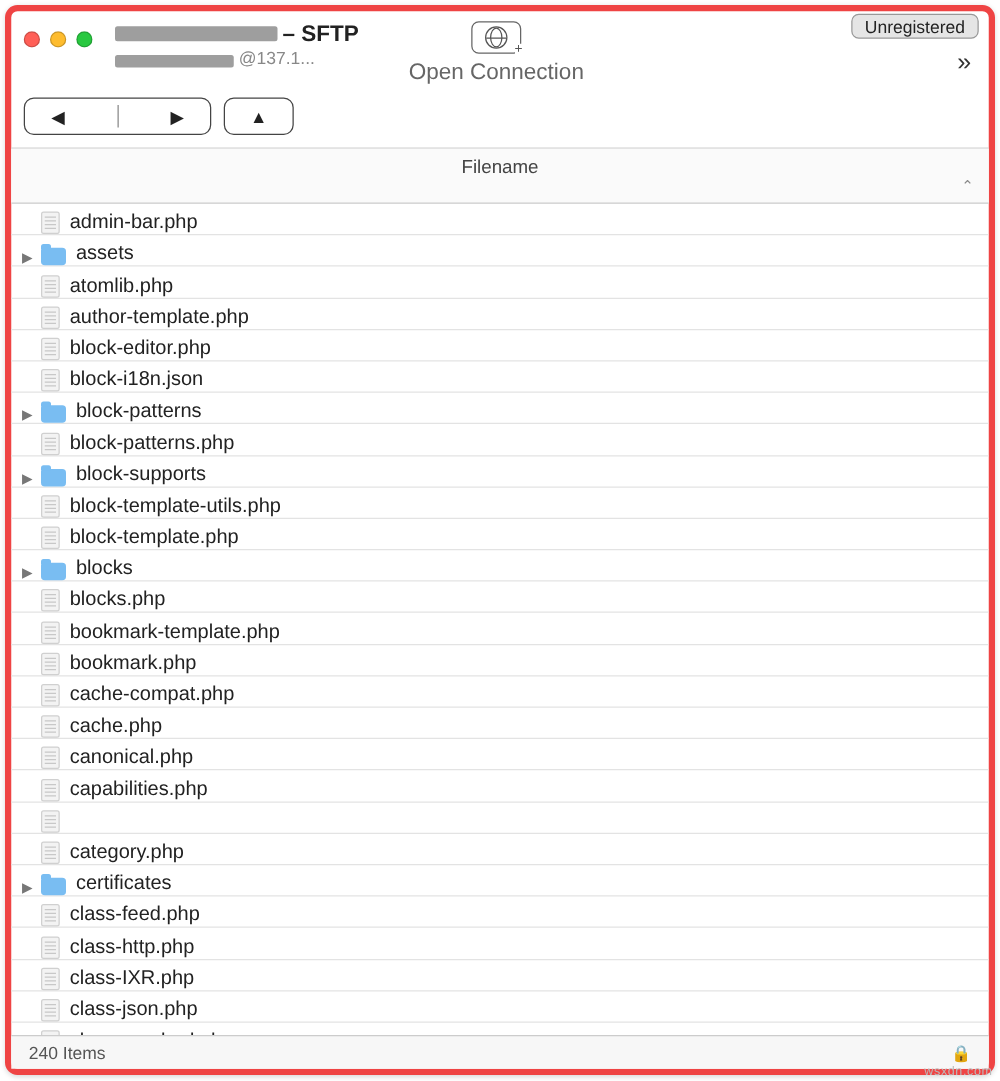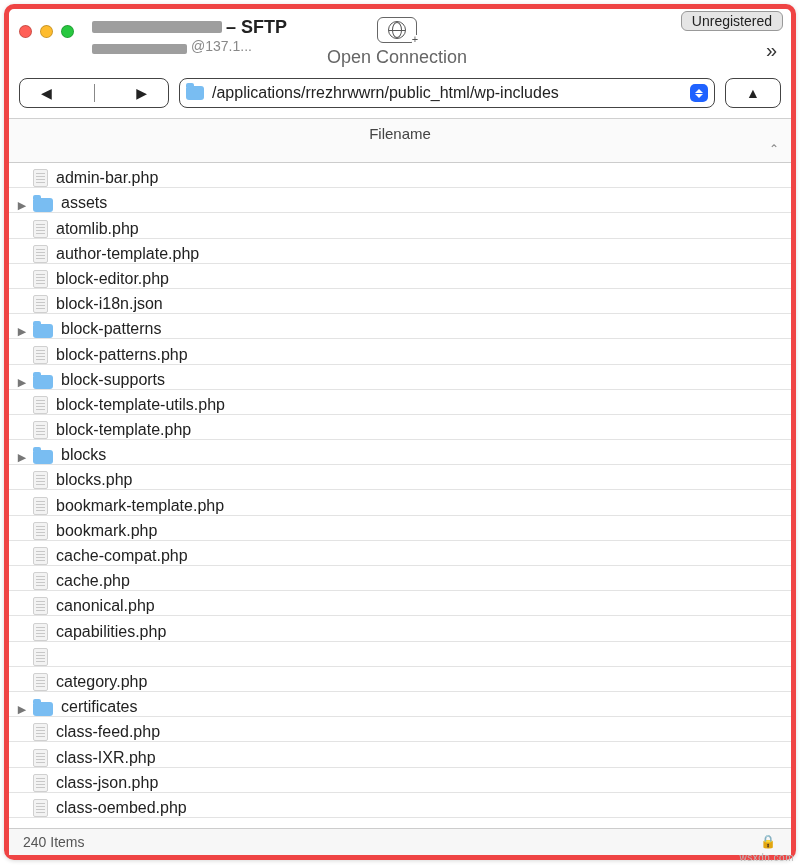--- a/index.html
+++ b/index.html
@@ -44,21 +44,21 @@
 .list { flex:1; overflow:auto; }
 .row { display:flex; align-items:flex-end; height:25.2px; border-bottom:1px solid #e3e3e3; padding-left:6px; font-size:16px; }
 .row .disc{ width:14px; text-align:center; color:#777; font-size:11px; visibility:hidden;}
 .row.folder .disc{ visibility:visible;}
 .row .ic { width:20px; height:18px; margin:0 8px 0 4px; flex-shrink:0; position:relative;}
 .row.folder .ic { background:#79bdf2; border-radius:2px 3px 3px 3px; height:14px; margin-top:2px;}
 .row.folder .ic:before{content:"";position:absolute;top:-3px;left:0;width:8px;height:4px;background:#79bdf2;border-radius:2px 2px 0 0;}
 .row.file .ic { background:#f3f3f3; border:1px solid #d0d0d0; border-radius:2px; width:15px; height:18px;}
 .row.file .ic:before{content:"";position:absolute;top:3px;left:2px;right:2px;height:1px;background:#c8c8c8;box-shadow:0 3px 0 #c8c8c8,0 6px 0 #c8c8c8,0 9px 0 #c8c8c8;}
 .row .name{ }
-.status { border-top:1px solid #ccc; padding:5px 14px; font-size:14px; color:#555; display:flex; align-items:flex-start; background:#f7f7f7;gap:23px;}
+.status { border-top:1px solid #ccc; padding:5px 14px; font-size:14px; color:#555; display:flex; align-items:flex-end; background:#f7f7f7;gap:23px;}
 .lock { margin-left:auto; color:#aaa; font-size:13px;}
 .watermark{ position:absolute; right:6px; bottom:2px; font-size:10px; color:#bbb; letter-spacing:0.5px;}
 </style>
 </head>
 <body>
 
 <div class="window">
   <div class="titlebar">
     <div class="traffic">
       <div class="dot red"></div>
@@ -85,25 +85,20 @@
     <div class="unreg">Unregistered</div>
     <div class="chevrons">»</div>
   </div>
 
   <div class="toolbar2">
     <div class="navbtns">
       <span class="tri">◀</span>
       <span class="sep"></span>
       <span class="tri">▶</span>
     </div>
-    <div class="pathbar">
-      <span class="folder-ico"></span>
-      <span class="pathtext">/applications/rrezhrwwrn/public_html/wp-includes</span>
-      <span class="dd"></span>
-    </div>
     <div class="upbtn">
       <span class="tri">▲</span>
     </div>
   </div>
 
   <div class="colhdr">
     <span>Filename</span>
     <span class="sort">⌃</span>
   </div>
 
@@ -218,20 +213,25 @@
         <span class="name">certificates</span>
       </div>
       <div class="row file">
         <span class="disc">▶</span>
         <span class="ic"></span>
         <span class="name">class-feed.php</span>
       </div>
       <div class="row file">
         <span class="disc">▶</span>
         <span class="ic"></span>
+        <span class="name">class-http.php</span>
+      </div>
+      <div class="row file">
+        <span class="disc">▶</span>
+        <span class="ic"></span>
         <span class="name">class-IXR.php</span>
       </div>
       <div class="row file">
         <span class="disc">▶</span>
         <span class="ic"></span>
         <span class="name">class-json.php</span>
       </div>
       <div class="row file">
         <span class="disc">▶</span>
         <span class="ic"></span>

